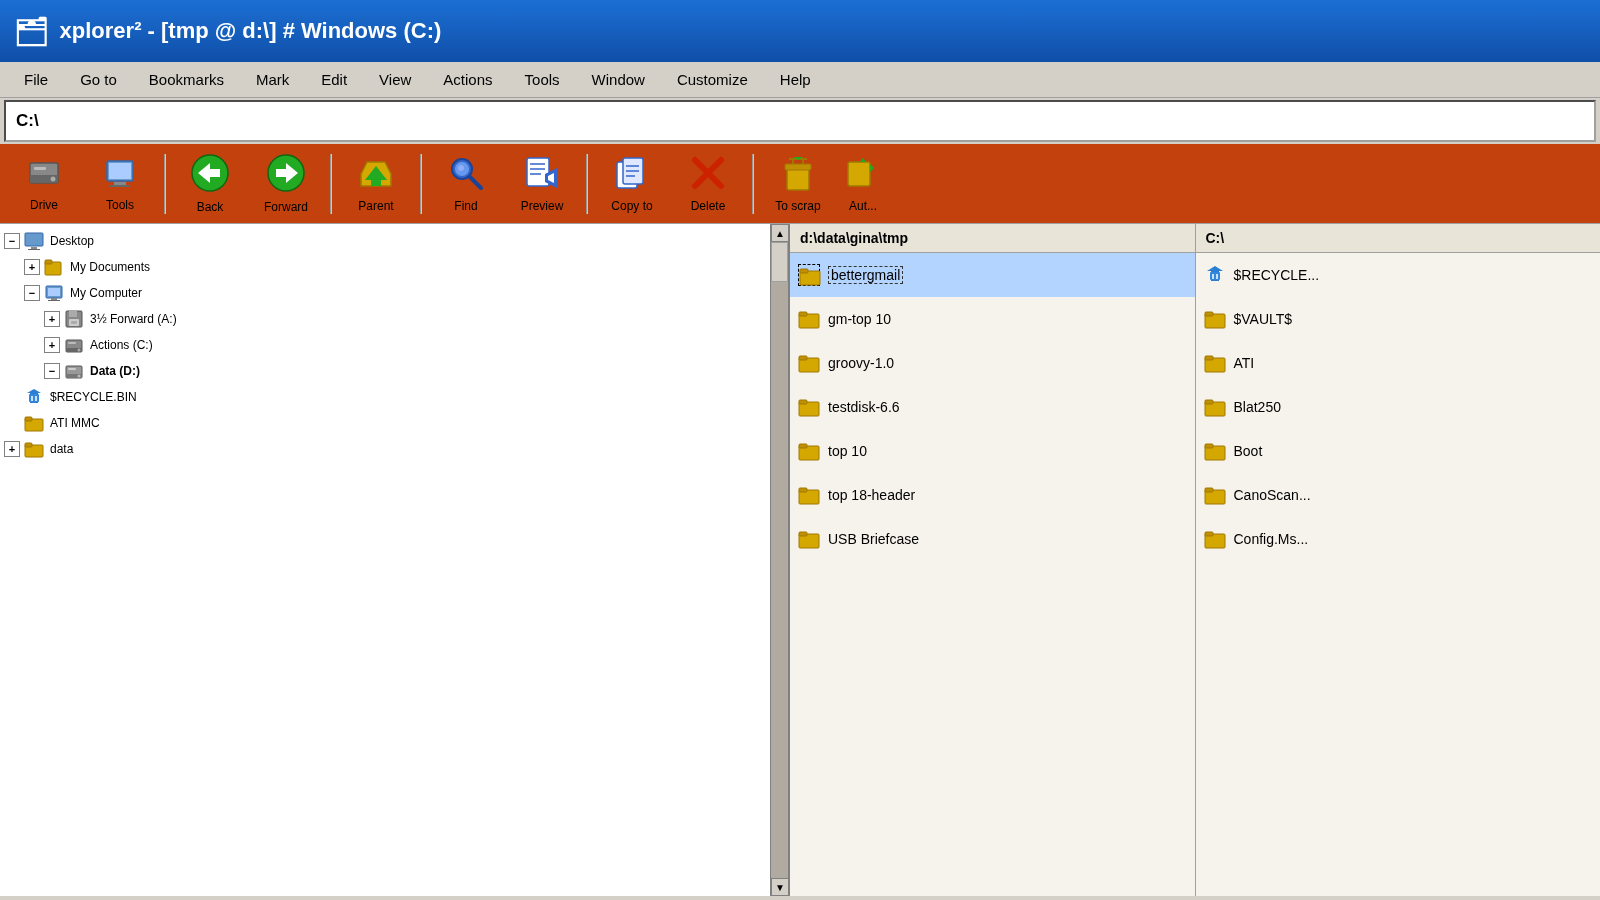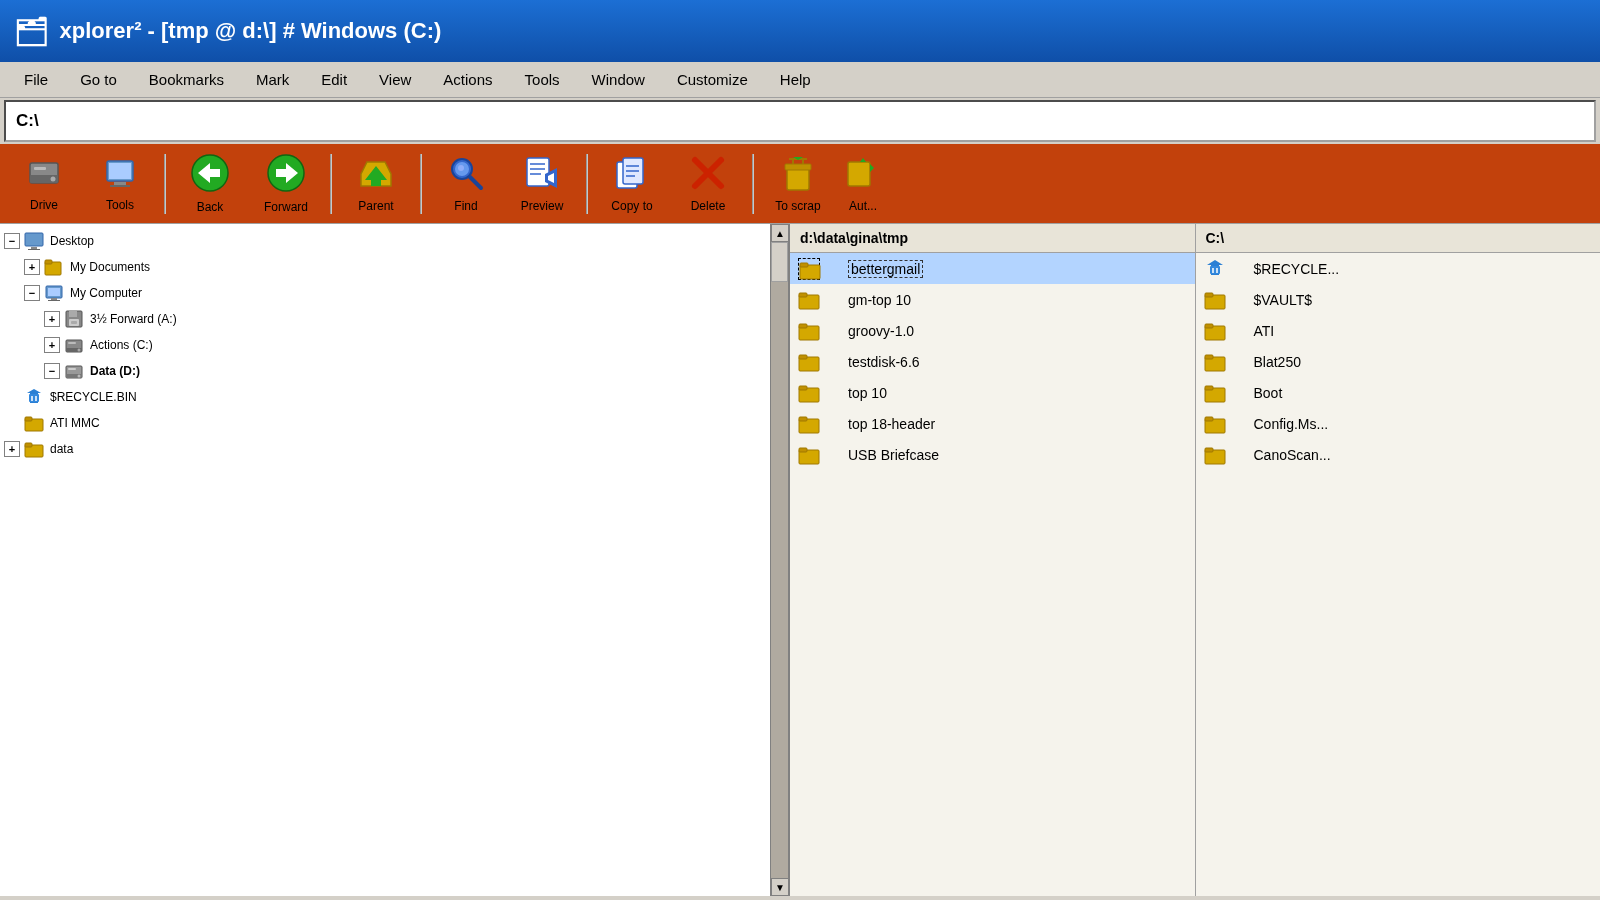--- a/index.html
+++ b/index.html
@@ -210,22 +210,21 @@
       color: #000;
       position: sticky;
       top: 0;
     }
 
     .file-item {
       display: flex;
       align-items: center;
       padding: 14px 8px;
       cursor: pointer;
-      height: 31px;
-      gap: 20px;
+      height: 44px;
     }
     .file-item.selected {
       background: #b3d4ff;
     }
     .file-item-icon {
       width: 22px;
       height: 22px;
       margin-right: 8px;
       flex-shrink: 0;
       font-size: 18px;
@@ -681,28 +680,28 @@
         <span class="file-item-name">Boot</span>
       </div>
 
       <div class="file-item">
         <span class="file-item-icon folder-icon-color">
           <svg width="22" height="22" viewBox="0 0 22 22">
             <rect x="1" y="6" width="20" height="14" rx="1" fill="#d4a800" stroke="#a07800" stroke-width="1"></rect>
             <rect x="1" y="4" width="8" height="4" rx="1" fill="#c09000" stroke="#a07800" stroke-width="1"></rect>
           </svg>
         </span>
+        <span class="file-item-name">CanoScan...</span>
+      </div>
+
+      <div class="file-item">
+        <span class="file-item-icon folder-icon-color">
+          <svg width="22" height="22" viewBox="0 0 22 22">
+            <rect x="1" y="6" width="20" height="14" rx="1" fill="#d4a800" stroke="#a07800" stroke-width="1"></rect>
+            <rect x="1" y="4" width="8" height="4" rx="1" fill="#c09000" stroke="#a07800" stroke-width="1"></rect>
+          </svg>
+        </span>
         <span class="file-item-name">Config.Ms...</span>
       </div>
-
-      <div class="file-item">
-        <span class="file-item-icon folder-icon-color">
-          <svg width="22" height="22" viewBox="0 0 22 22">
-            <rect x="1" y="6" width="20" height="14" rx="1" fill="#d4a800" stroke="#a07800" stroke-width="1"></rect>
-            <rect x="1" y="4" width="8" height="4" rx="1" fill="#c09000" stroke="#a07800" stroke-width="1"></rect>
-          </svg>
-        </span>
-        <span class="file-item-name">CanoScan...</span>
-      </div>
     </div>
 
   </div>
 </div>
 
 </body></html>

